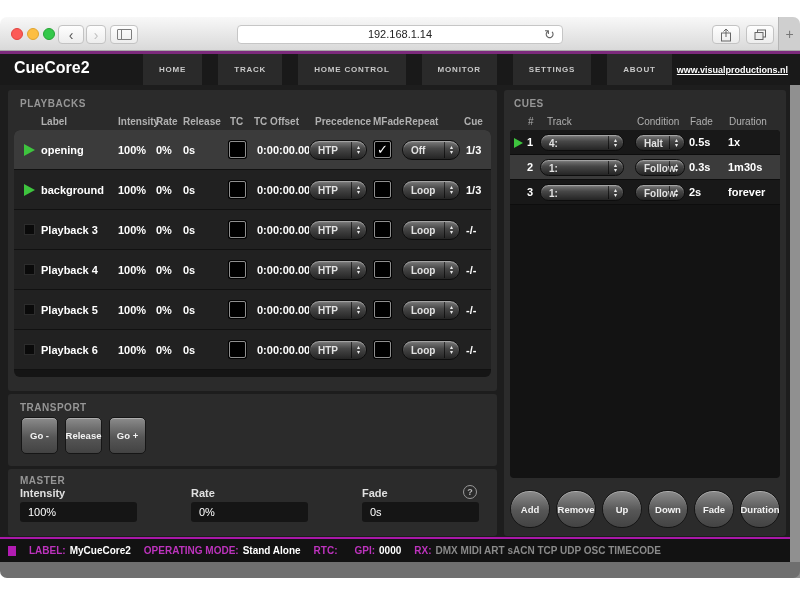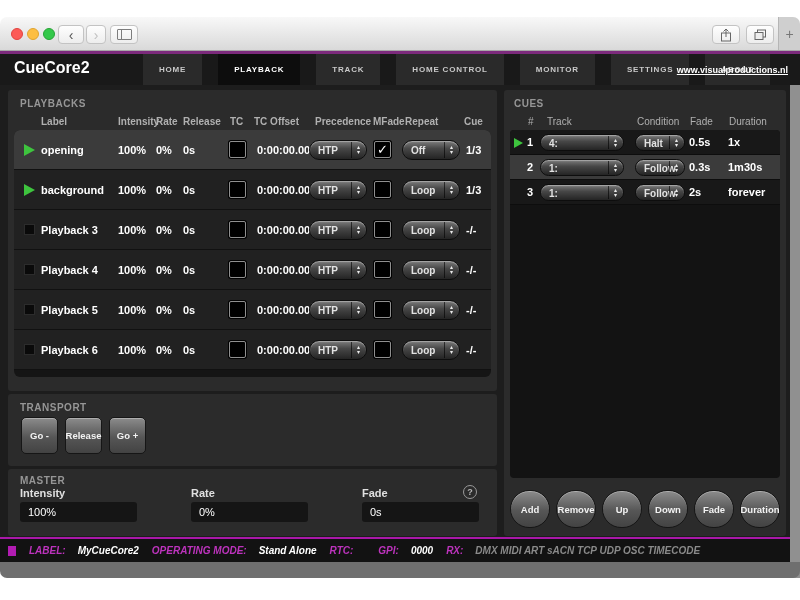--- a/index.html
+++ b/index.html
@@ -106,21 +106,21 @@
   .q-icon{left:4px; top:8px; line-height:normal;} .q-num{left:14px; width:12px; text-align:center;}
   .q-track{left:30px; top:4px;} .q-cond{left:125px; top:4px;} .q-fade{left:179px;} .q-dur{left:218px;}
   .cue-buttons { position:absolute; left:6px; top:400px; display:flex; gap:6px; }
   .cue-buttons .btn { width:40px; height:38px;border-radius:19px; }
 
   
   .status-line { position:absolute; left:0; top:483px; width:790px; height:2px; background:#a818a8; }
   .statusbar { position:absolute; left:0; top:485px; width:790px; height:23px; background:#121212;
     display:flex; align-items:center; padding-left:8px; gap:13px; }
   .st-sq { width:8px; height:10px; background:#b21cb2; }
-  .st-item { display:flex; align-items:flex-end; gap:12px; white-space:nowrap;font-style:italic; }
+  .st-item { display:flex; align-items:flex-end; gap:4px; white-space:nowrap; }
   .st-label { color:#bd33bd; font-size:10px; font-weight:bold; }
   .st-value { color:#fff; font-size:10px; font-weight:bold; }
   .st-value.muted { color:#8a8a8a; }
 
   
   .scroll-strip { position:absolute; left:790px; top:85px; width:10px; height:493px; background:#909090; }
   .bottom-strip { position:absolute; left:0; top:562px; width:800px; height:16px; background:#6f6f6f;
     border-bottom-left-radius:7px; border-bottom-right-radius:7px; }
 </style>
 </head>
@@ -134,20 +134,24 @@
     <div class="tl green"></div>
     <div class="tb-btn tb-back">
         <span>‹</span>
       </div>
     <div class="tb-btn tb-fwd">
         <span>›</span>
       </div>
     <div class="tb-btn tb-side">
         <span class="side-glyph"></span>
       </div>
+    <div class="url-field">
+      <span>192.168.1.14</span>
+      <span class="reload">↻</span>
+    </div>
     <div class="tb-btn tb-share">
       <svg width="12" height="14" viewBox="0 0 12 14">
         <rect x="1.5" y="5" width="9" height="8" fill="none" stroke="#666" stroke-width="1"></rect>
         <line x1="6" y1="9" x2="6" y2="1.5" stroke="#666" stroke-width="1"></line>
         <polyline points="3.5,3.5 6,1 8.5,3.5" fill="none" stroke="#666" stroke-width="1"></polyline>
       </svg>
     </div>
     <div class="tb-btn tb-tabs">
       <svg width="13" height="12" viewBox="0 0 13 12">
         <rect x="3.5" y="1" width="8" height="7" fill="none" stroke="#666" stroke-width="1"></rect>
@@ -158,21 +162,20 @@
         <span>+</span>
       </div>
   </div>
   <div class="purple-line"></div>
 
   <div class="page">
     <div class="navbar">
       <div class="logo">CueCore2</div>
       <div class="nav-tabs">
           <div class="nav-tab">HOME</div>
-          <div class="nav-tab active">PLAYBACK</div>
           <div class="nav-tab">TRACK</div>
           <div class="nav-tab">HOME CONTROL</div>
           <div class="nav-tab">MONITOR</div>
           <div class="nav-tab">SETTINGS</div>
           <div class="nav-tab">ABOUT</div>
         </div>
       <a class="nav-link">www.visualproductions.nl</a>
     </div>
 
     <div class="panel playbacks">

